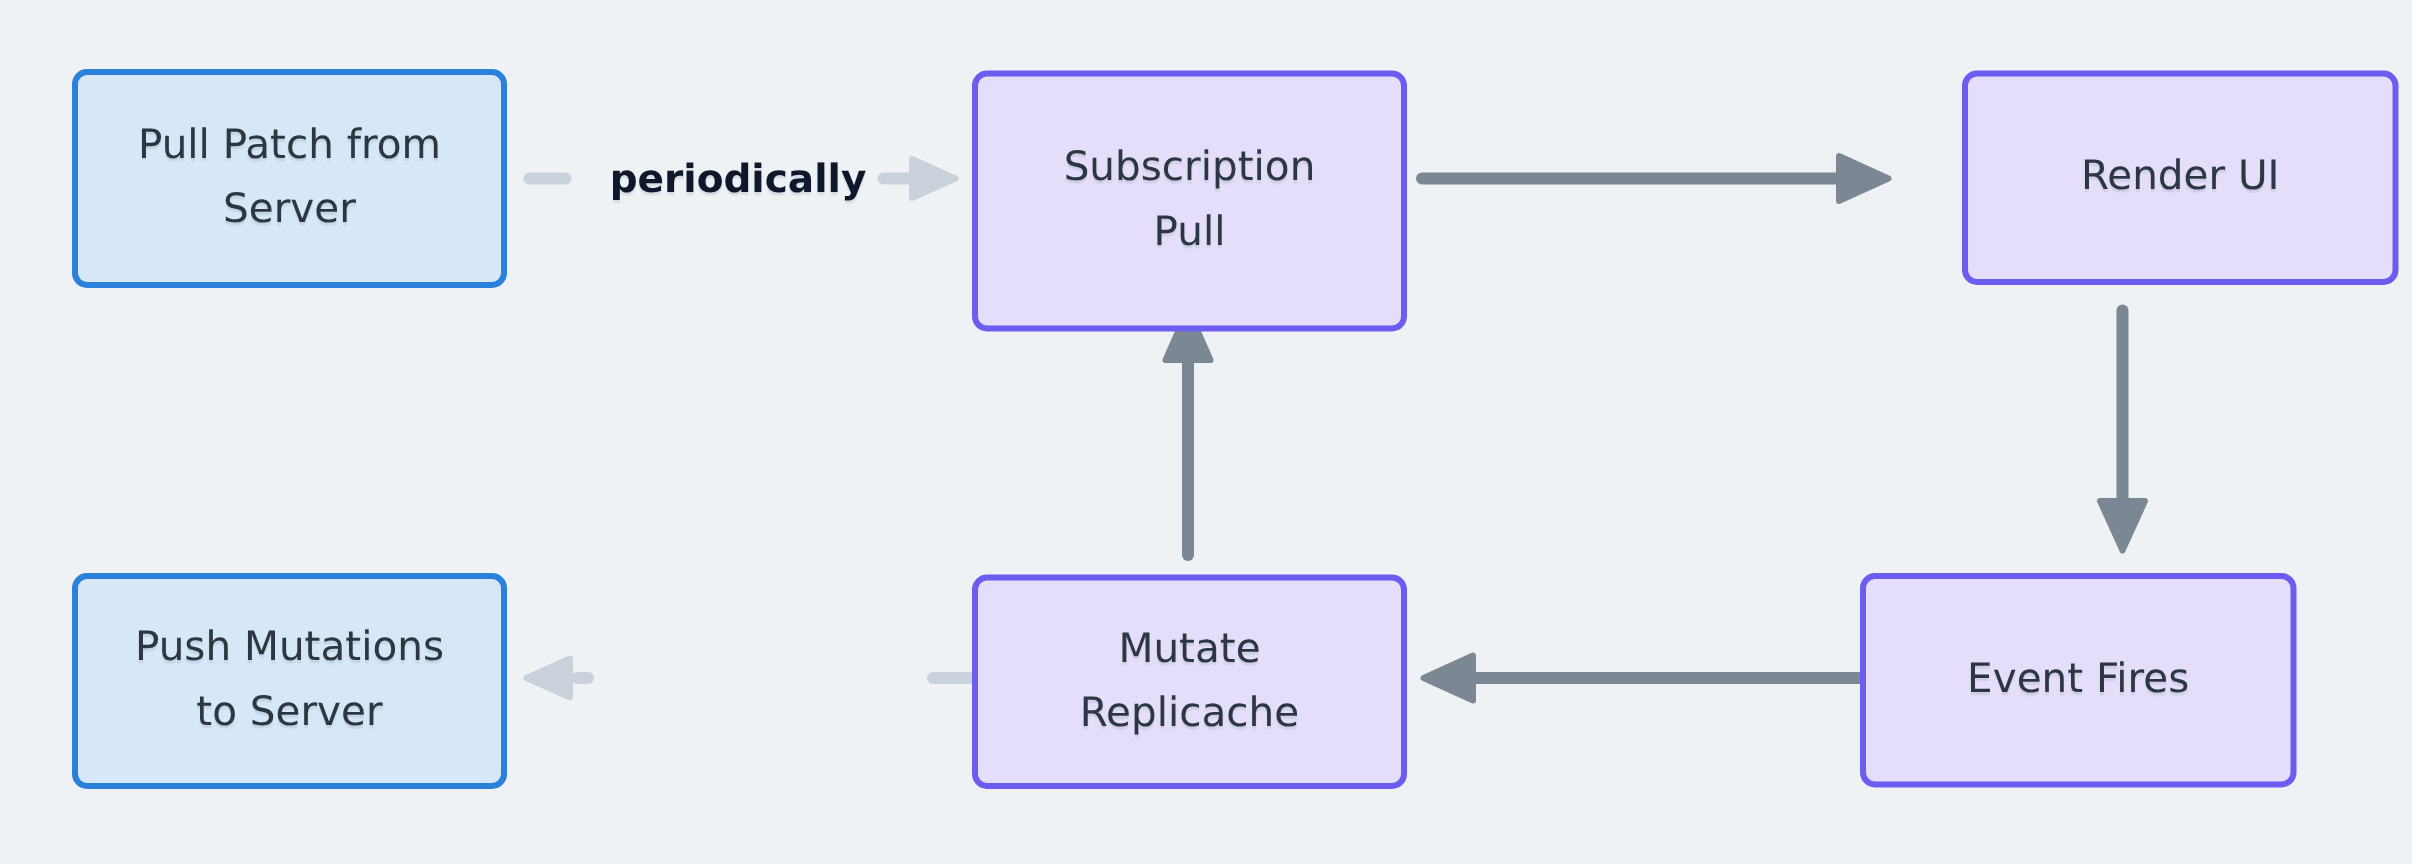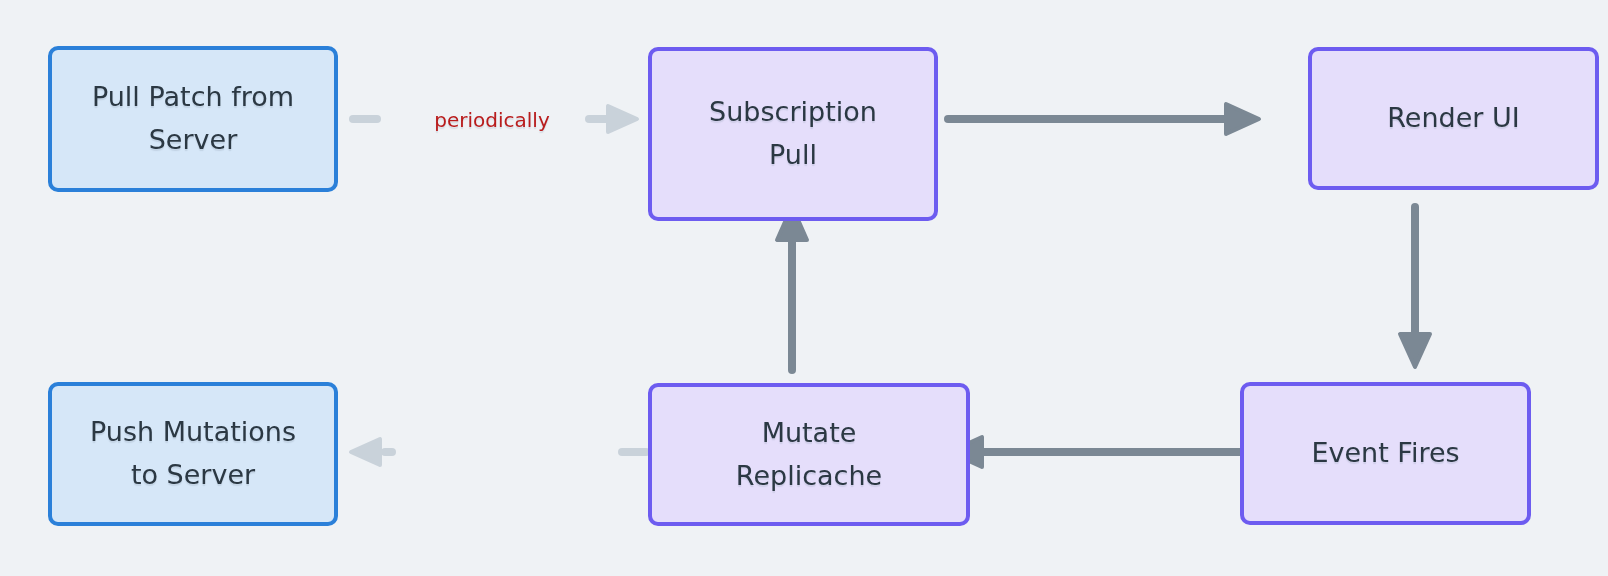--- a/index.html
+++ b/index.html
@@ -38,33 +38,33 @@
     text-shadow: 0 2px 1px rgba(140,155,175,0.25);
   }
   .node.blue   { background: #d6e7f8; border-color: #2b80d9; }
   .node.purple { background: #e5defb; border-color: #6d5cf0; }
   .node .line { display: block; white-space: nowrap; }
   .node .line:empty { display: none; }
 
   .edge-label {
     position: absolute;
     transform: translate(-50%, -50%);
-    font-size: 20px;
-    font-weight: 400;
-    color: #b91c1c;
+    font-size: 26px;
+    font-weight: 700;
+    color: #0f172a;
     white-space: nowrap;
     text-shadow: 0 2px 1px rgba(140,155,175,0.25);
   }
 
   
   #node-pull-patch        { left:  48px; top:  46px; width: 290px; height: 146px; }
   #node-subscription-fires{ left: 648px; top:  47px; width: 290px; height: 174px; }
   #node-render-ui         { left:1272px; top:  47px; width: 291px; height: 143px; margin-left: 36px; }
   #node-push-mutations    { left:  48px; top: 382px; width: 290px; height: 144px; }
-  #node-mutate-replicache { left: 648px; top: 383px; width: 322px; height: 143px; }
+  #node-mutate-replicache { left: 648px; top: 383px; width: 290px; height: 143px; }
   #node-event-fires       { left:1240px; top: 382px; width: 291px; height: 143px; }
 
   #label-periodically  { left: 492px; top: 120px; }
   #label-in-background { left: 501px; top: 452px; }
 </style>
 </head>
 <body>
 
 <div class="canvas">
 

